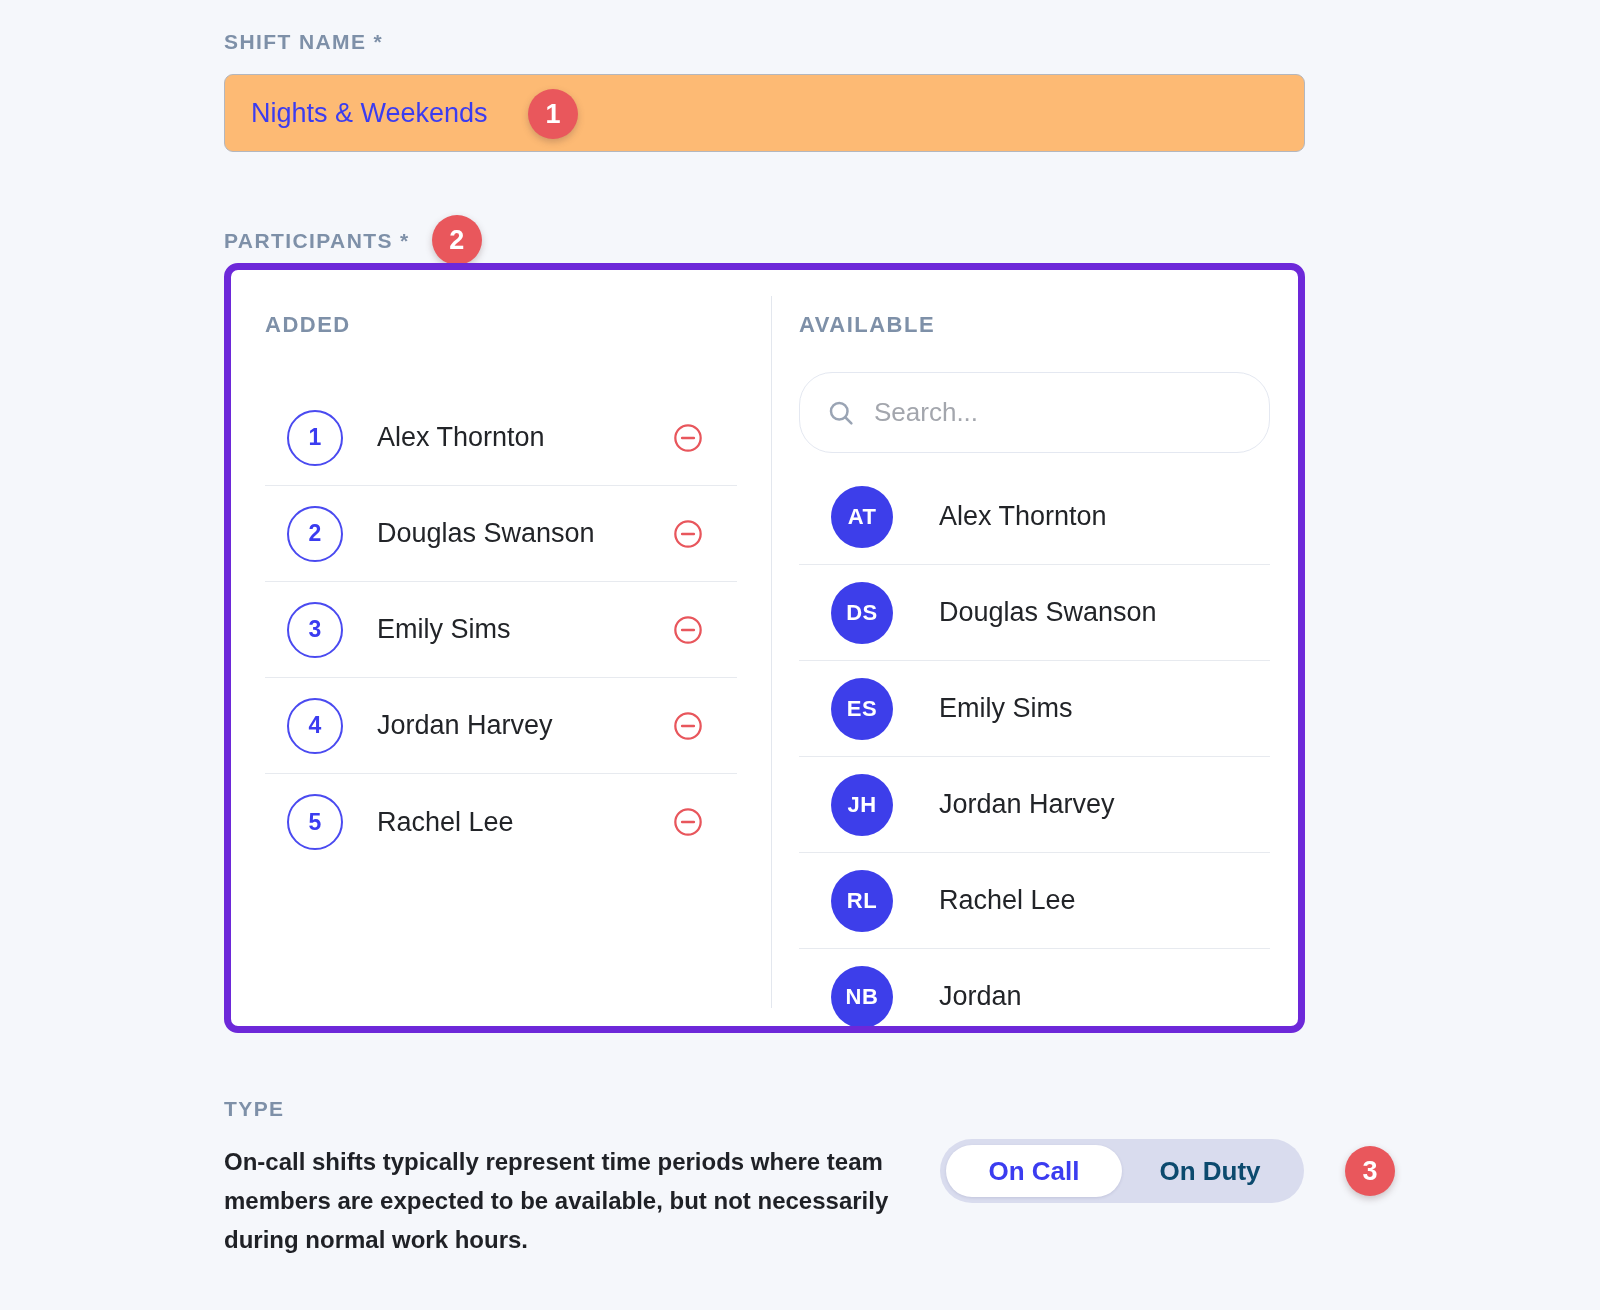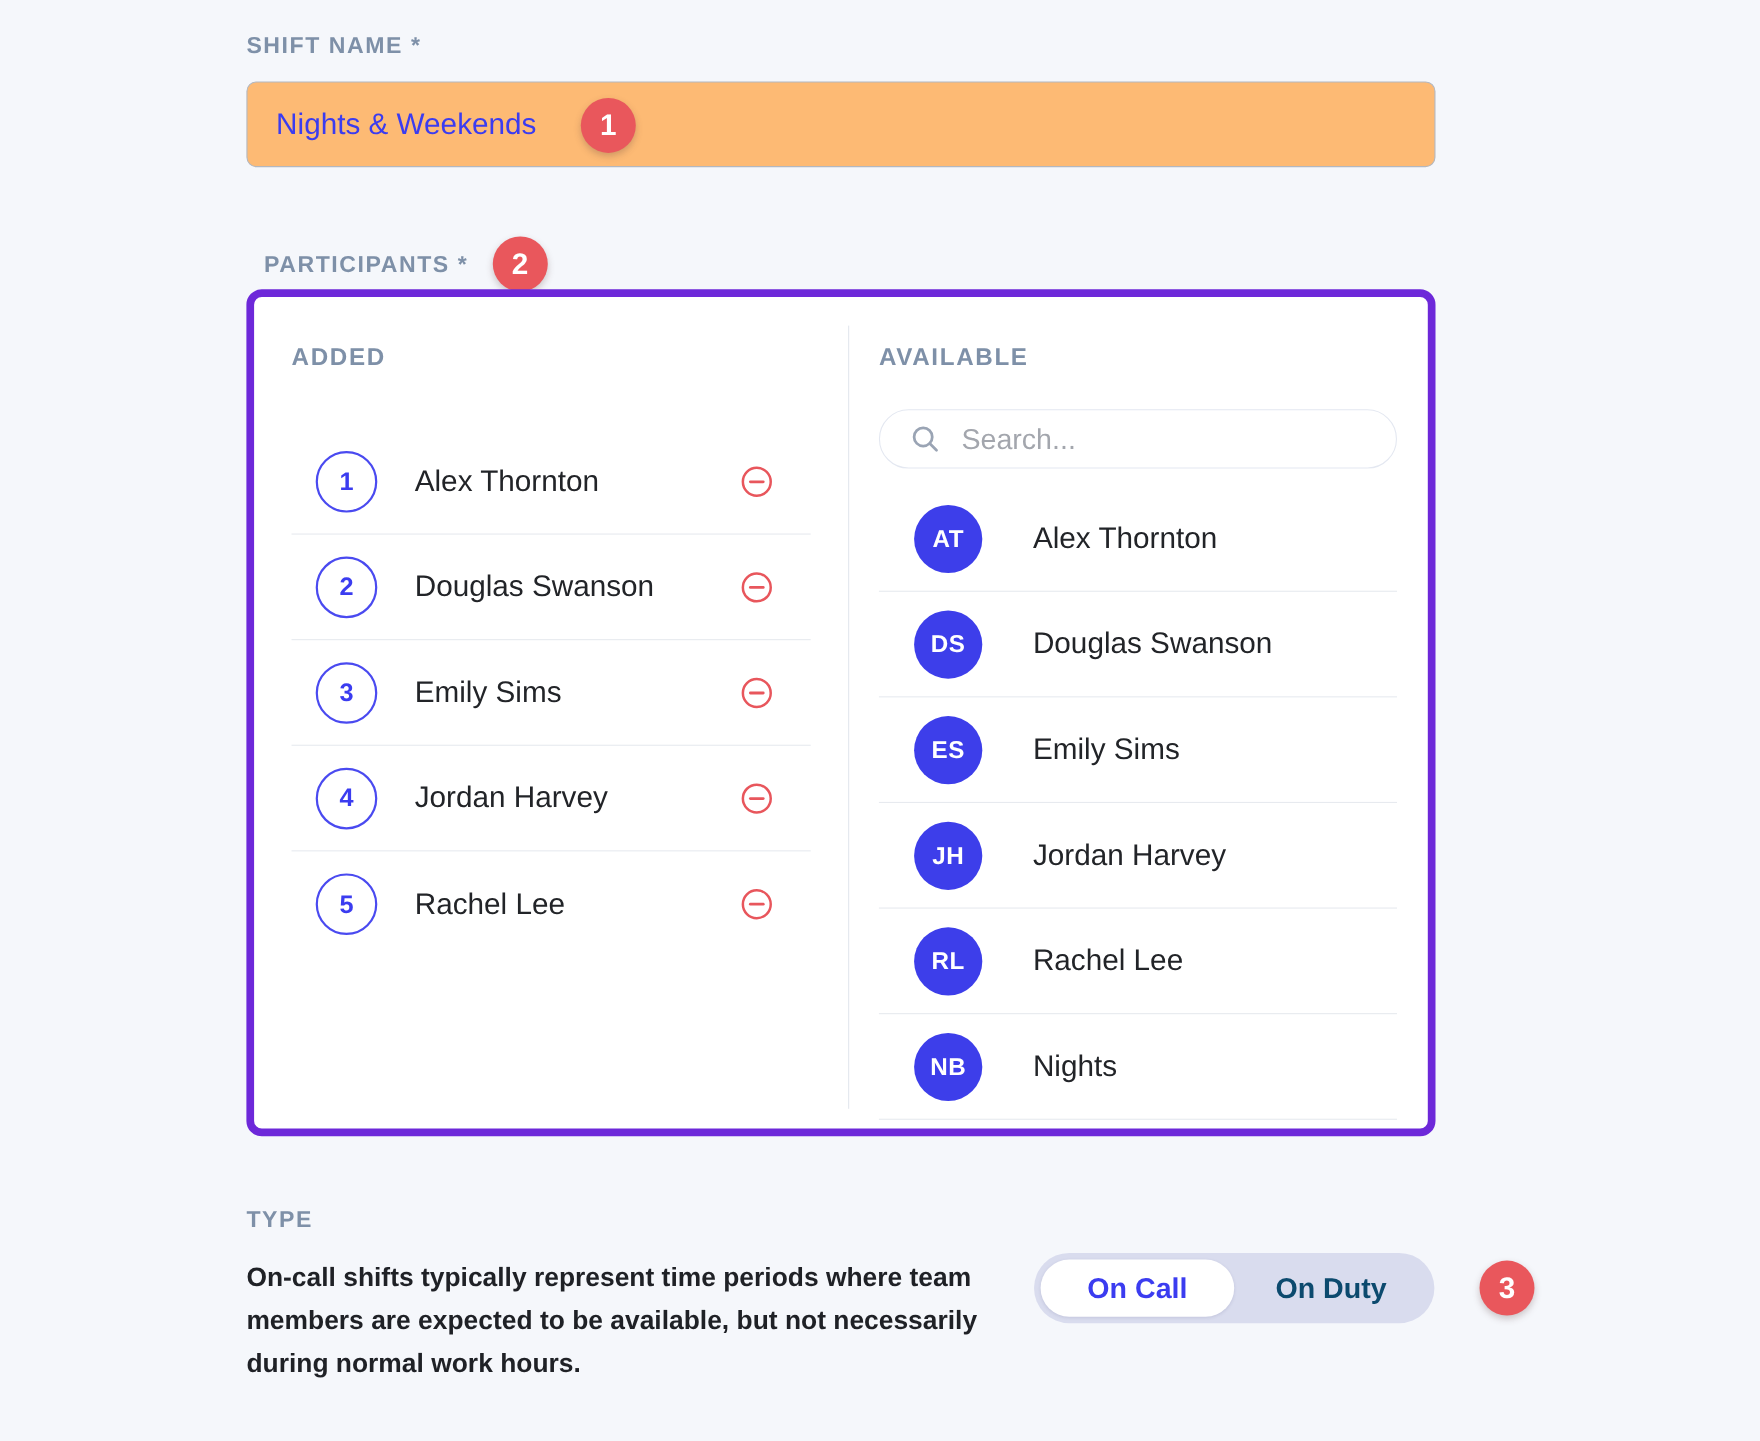--- a/index.html
+++ b/index.html
@@ -72,21 +72,21 @@
   }
   .shift-badge {
     position: absolute;
     left: 528px;
     top: 89px;
   }
 
   
   .participants-label-row {
     position: absolute;
-    left: 240px;
+    left: 224px;
     top: 215px;
     display: flex;
     align-items: center;
     gap: 22px;
   }
 
   .participants-panel {
     position: absolute;
     left: 224px;
     top: 263px;
@@ -164,21 +164,21 @@
     flex: none;
     display: flex;
     align-items: center;
     justify-content: center;
     cursor: pointer;
   }
 
   
   .search-wrap {
     margin: 34px 28px 0 28px;
-    height: 54px;
+    height: 81px;
     border: 1px solid #e4e8f1;
     border-radius: 33px;
     background: #ffffff;
     display: flex;
     align-items: center;
     padding: 0 26px;
   }
   .search-icon { flex: none; display: flex; }
   .search-input {
     border: none;
@@ -390,21 +390,21 @@
         <div class="avail-row">
           <div class="avatar">JH</div>
           <div class="avail-name">Jordan Harvey</div>
         </div>
         <div class="avail-row">
           <div class="avatar">RL</div>
           <div class="avail-name">Rachel Lee</div>
         </div>
         <div class="avail-row">
           <div class="avatar">NB</div>
-          <div class="avail-name">Nights</div>
+          <div class="avail-name">Jordan</div>
         </div>
       </div>
     </div>
 
   </div>
 
   <div class="type-label">
     <span class="field-label">TYPE</span>
   </div>
   <div class="type-desc">On-call shifts typically represent time periods where team members are expected to be available, but not necessarily during normal work hours.</div>

